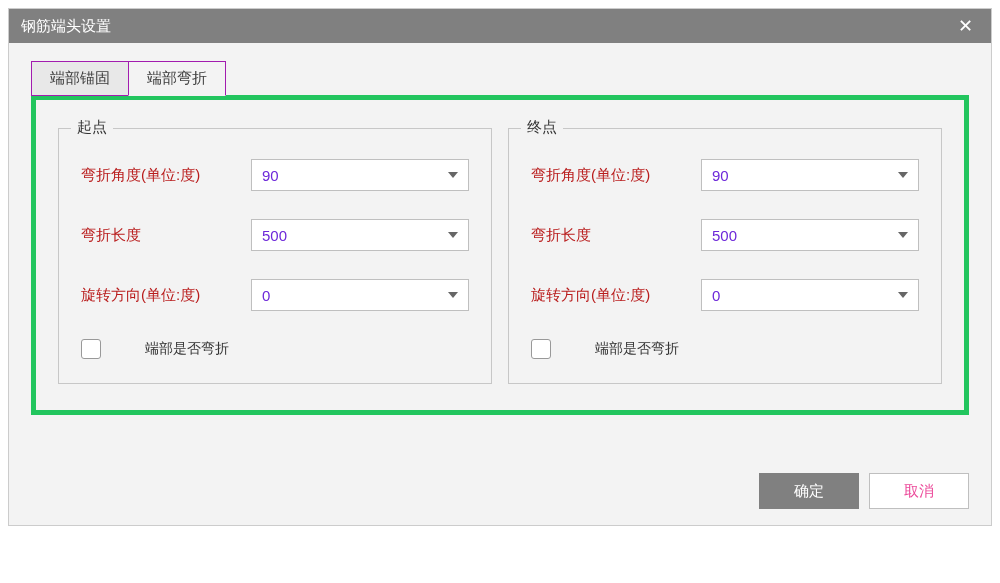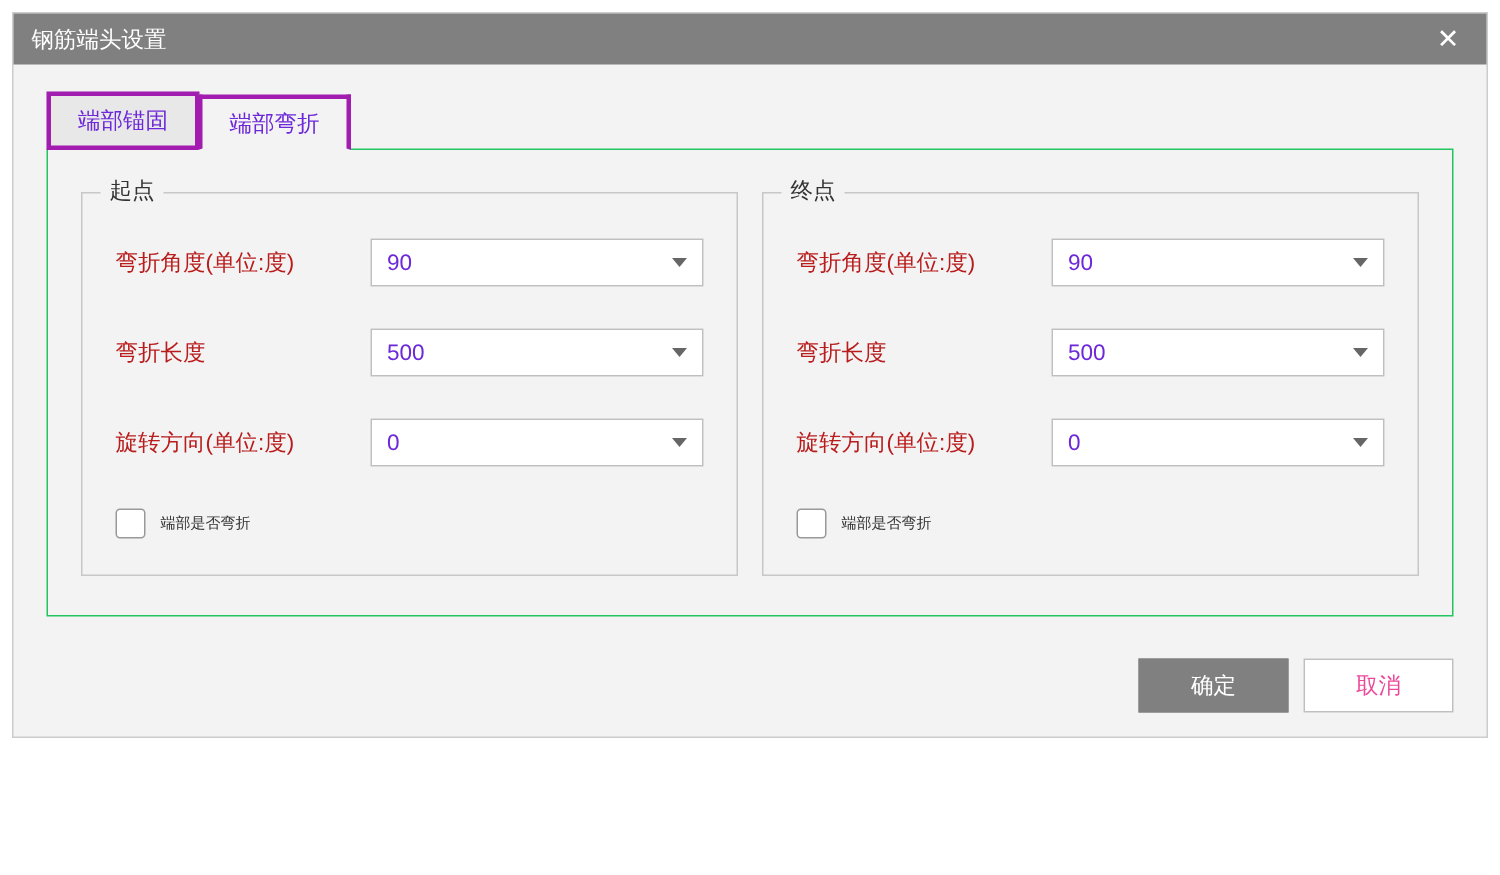--- a/index.html
+++ b/index.html
@@ -30,36 +30,36 @@
     .content {
       padding: 18px 22px 14px 22px;
     }
     .tabrow {
       display: flex;
       align-items: flex-end;
       position: relative;
       z-index: 2;
     }
     .tab {
-      border: 3px solid #a21caf;
+      border: 1px solid #a21caf;
       background: #e8e8e8;
       padding: 7px 18px;
       font-size: 15px;
-      color: #6d28d9;
+      color: #404040;
       cursor: pointer;
       margin-right: -1px;
       position: relative;
     }
     .tab.active {
       background: #f3f3f3;
       border-bottom: 1px solid #f3f3f3;
       z-index: 3;
     }
     .tabpanel {
-      border: 1px solid #22c55e;
+      border: 5px solid #22c55e;
       margin-top: -1px;
       padding: 28px 22px 26px 22px;
       position: relative;
       z-index: 1;
       background: #f3f3f3;
     }
     .panels {
       display: flex;
       gap: 16px;
     }
@@ -116,38 +116,40 @@
       margin-top: 4px;
     }
     .checkbox {
       width: 20px; height: 20px;
       border: 1.5px solid #999;
       border-radius: 3px;
       background: #fff;
       cursor: pointer;
     }
     .check-label {
-      font-size: 10px;
+      font-size: 14px;
       color: #333;
+      margin-left: 34px;
     }
     .footer {
       display: flex;
       justify-content: flex-end;
       gap: 10px;
       padding: 14px 22px 16px 22px;
     }
     .btn {
       min-width: 100px;
       height: 36px;
       border: 1px solid #bfbfbf;
       display: flex;
       align-items: center;
       justify-content: center;
       font-size: 15px;
       cursor: pointer;
+      margin-top: 30px;
     }
     .btn.primary { background: #808080; color: #fff; border-color: #808080; }
     .btn.secondary { background: #fff; color: #ec4899; }
   </style>
 </head>
 <body>
 
 <div class="dialog">
   <div class="titlebar">
     <span class="title-text">钢筋端头设置</span>

